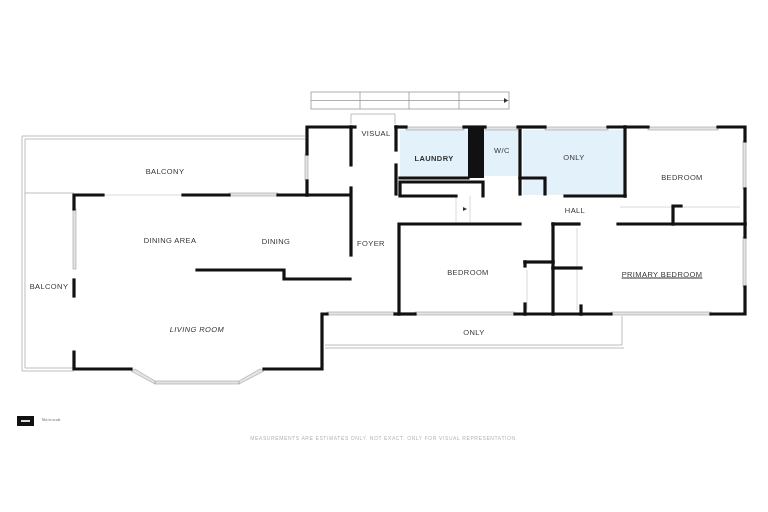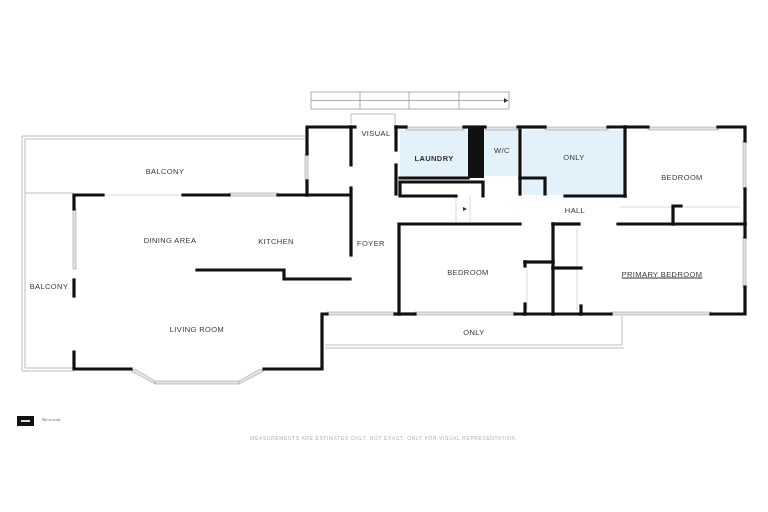--- a/index.html
+++ b/index.html
@@ -123,22 +123,22 @@
 
     <line x1="351" y1="127" x2="355" y2="127"></line>
   </g>
 
   <rect x="468" y="127" width="16" height="51" fill="#111"></rect>
 </svg>
 
 <div class="lbl" style="left:165px;top:171px;">BALCONY</div>
 <div class="lbl" style="left:49px;top:286px;">BALCONY</div>
 <div class="lbl" style="left:138px;top:240px;margin-left:32px;">DINING AREA</div>
-<div class="lbl" style="left:276px;top:241px;">KITCHEN</div>
-<div class="lbl" style="left:197px;top:329px;">LIVING ROOM</div>
+<div class="lbl" style="left:276px;top:241px;">DINING</div>
+<div class="lbl" style="left:197px;top:329px;font-style:italic;">LIVING ROOM</div>
 <div class="lbl" style="left:376px;top:133px;">VISUAL</div>
 <div class="lbl" style="left:371px;top:243px;">FOYER</div>
 <div class="lbl" style="left:434px;top:158px;font-weight:bold;">LAUNDRY</div>
 <div class="lbl" style="left:502px;top:150px;">W/C</div>
 <div class="lbl" style="left:574px;top:157px;">ONLY</div>
 <div class="lbl" style="left:531px;top:210px;margin-left:44px;">HALL</div>
 <div class="lbl" style="left:682px;top:177px;">BEDROOM</div>
 <div class="lbl" style="left:468px;top:272px;">BEDROOM</div>
 <div class="lbl" style="left:662px;top:274px;text-decoration:underline;">PRIMARY BEDROOM</div>
 <div class="lbl" style="left:474px;top:332px;">ONLY</div>

